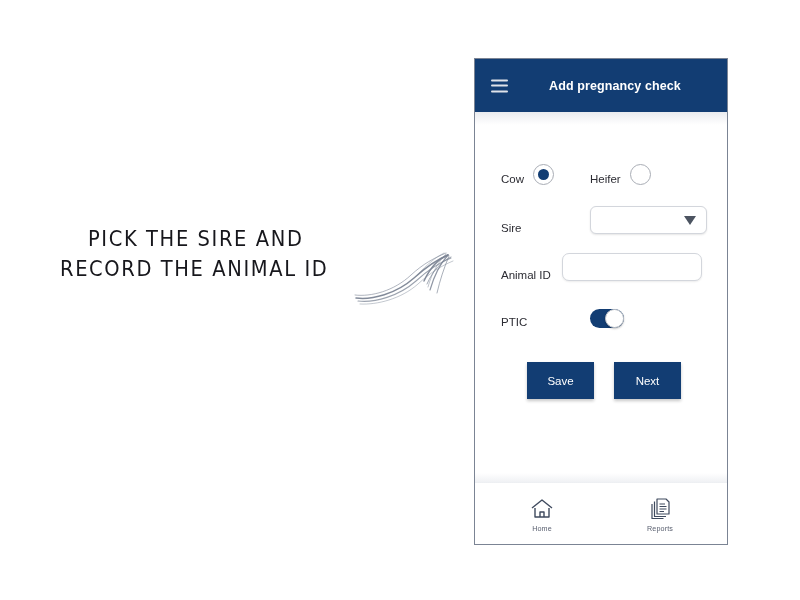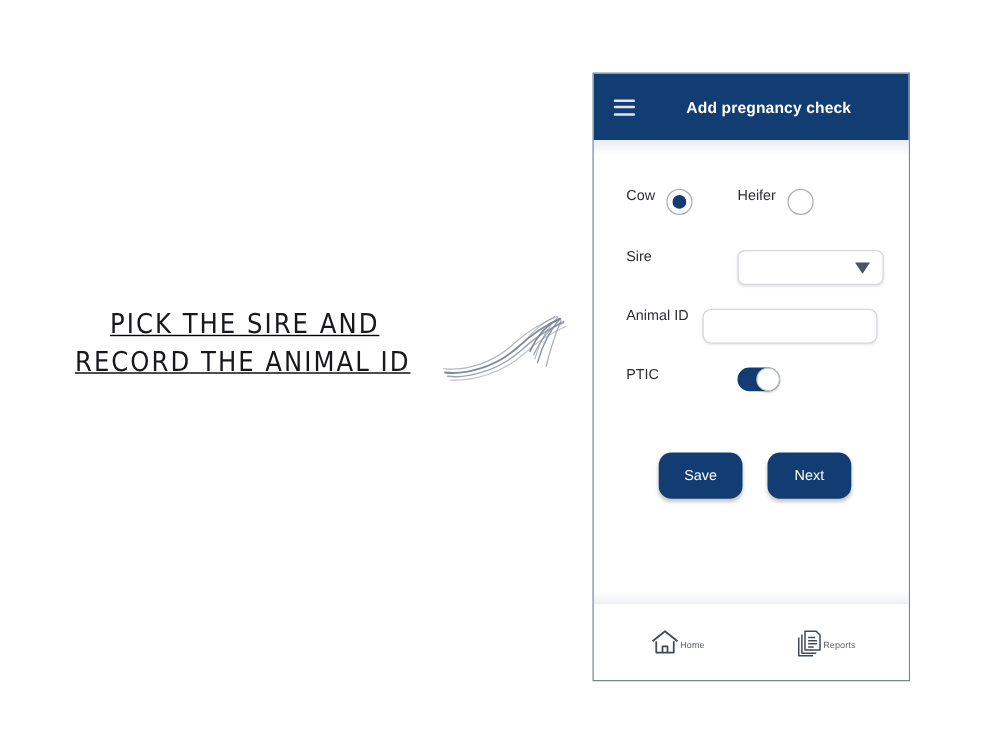--- a/index.html
+++ b/index.html
@@ -12,23 +12,22 @@
     background: #ffffff;
     font-family: "Liberation Sans", sans-serif;
     overflow: hidden;
     position: relative;
   }
 
   
   #annotation {
     position: absolute;
     left: 60px;
-    top: 245px;
+    top: 224px;
     width: 300px;
-    text-decoration: underline;
   }
   .hand-line {
     font-family: "DejaVu Sans", sans-serif;
     font-size: 19.5px;
     letter-spacing: 1.6px;
     color: #17171c;
     white-space: nowrap;
     line-height: 30px;
     transform: scaleY(1.12);
     transform-origin: left center;
@@ -108,21 +107,21 @@
   #form-body {
     flex: 1 1 auto;
     background: #ffffff;
     padding: 26px 20px 0 26px;
     box-sizing: border-box;
     position: relative;
   }
 
   .row {
     display: flex;
-    align-items: flex-start;
+    align-items: flex-end;
     height: 34px;
   }
   .row.radio-row   { margin-bottom: 15px; }
   .row.sire-row    { margin-bottom: 13px; gap: 28px; }
   .row.animal-row  { margin-bottom: 13px; }
   .row.ptic-row    { margin-bottom: 0px; gap: 28px; }
 
   .field-label {
     font-size: 11.5px;
     color: #2c2c33;
@@ -229,21 +228,21 @@
     gap: 20px;
     padding: 0 26px;
     margin-top: 34px;
   }
   .action-btn {
     flex: 1 1 0;
     height: 37px;
     background: #123d73;
     color: #ffffff;
     border: none;
-    border-radius: 10px;
+    border-radius: 0;
     font-family: "Liberation Sans", sans-serif;
     font-size: 11.5px;
     cursor: pointer;
     box-shadow: 0 2px 3px rgba(0,0,0,.22);
   }
 
   
   #bottom-nav {
     flex: 0 0 auto;
     height: 62px;
@@ -261,20 +260,21 @@
     top: -10px;
     left: 0;
     right: 0;
     height: 10px;
     background: linear-gradient(to bottom, rgba(255,255,255,0) 0%, #eef0f3 100%);
     pointer-events: none;
   }
   .nav-item {
     width: 46px;
     display: flex;
+    flex-direction: column;
     align-items: center;
     justify-content: center;
     cursor: pointer;
     padding: 3px 0 2px 0;
     border-radius: 8px;
     box-sizing: border-box;
   }
   .nav-item.selected {
     border: 1px solid #d6d9de;
     box-shadow: 0 1px 2px rgba(0,0,0,.12);

